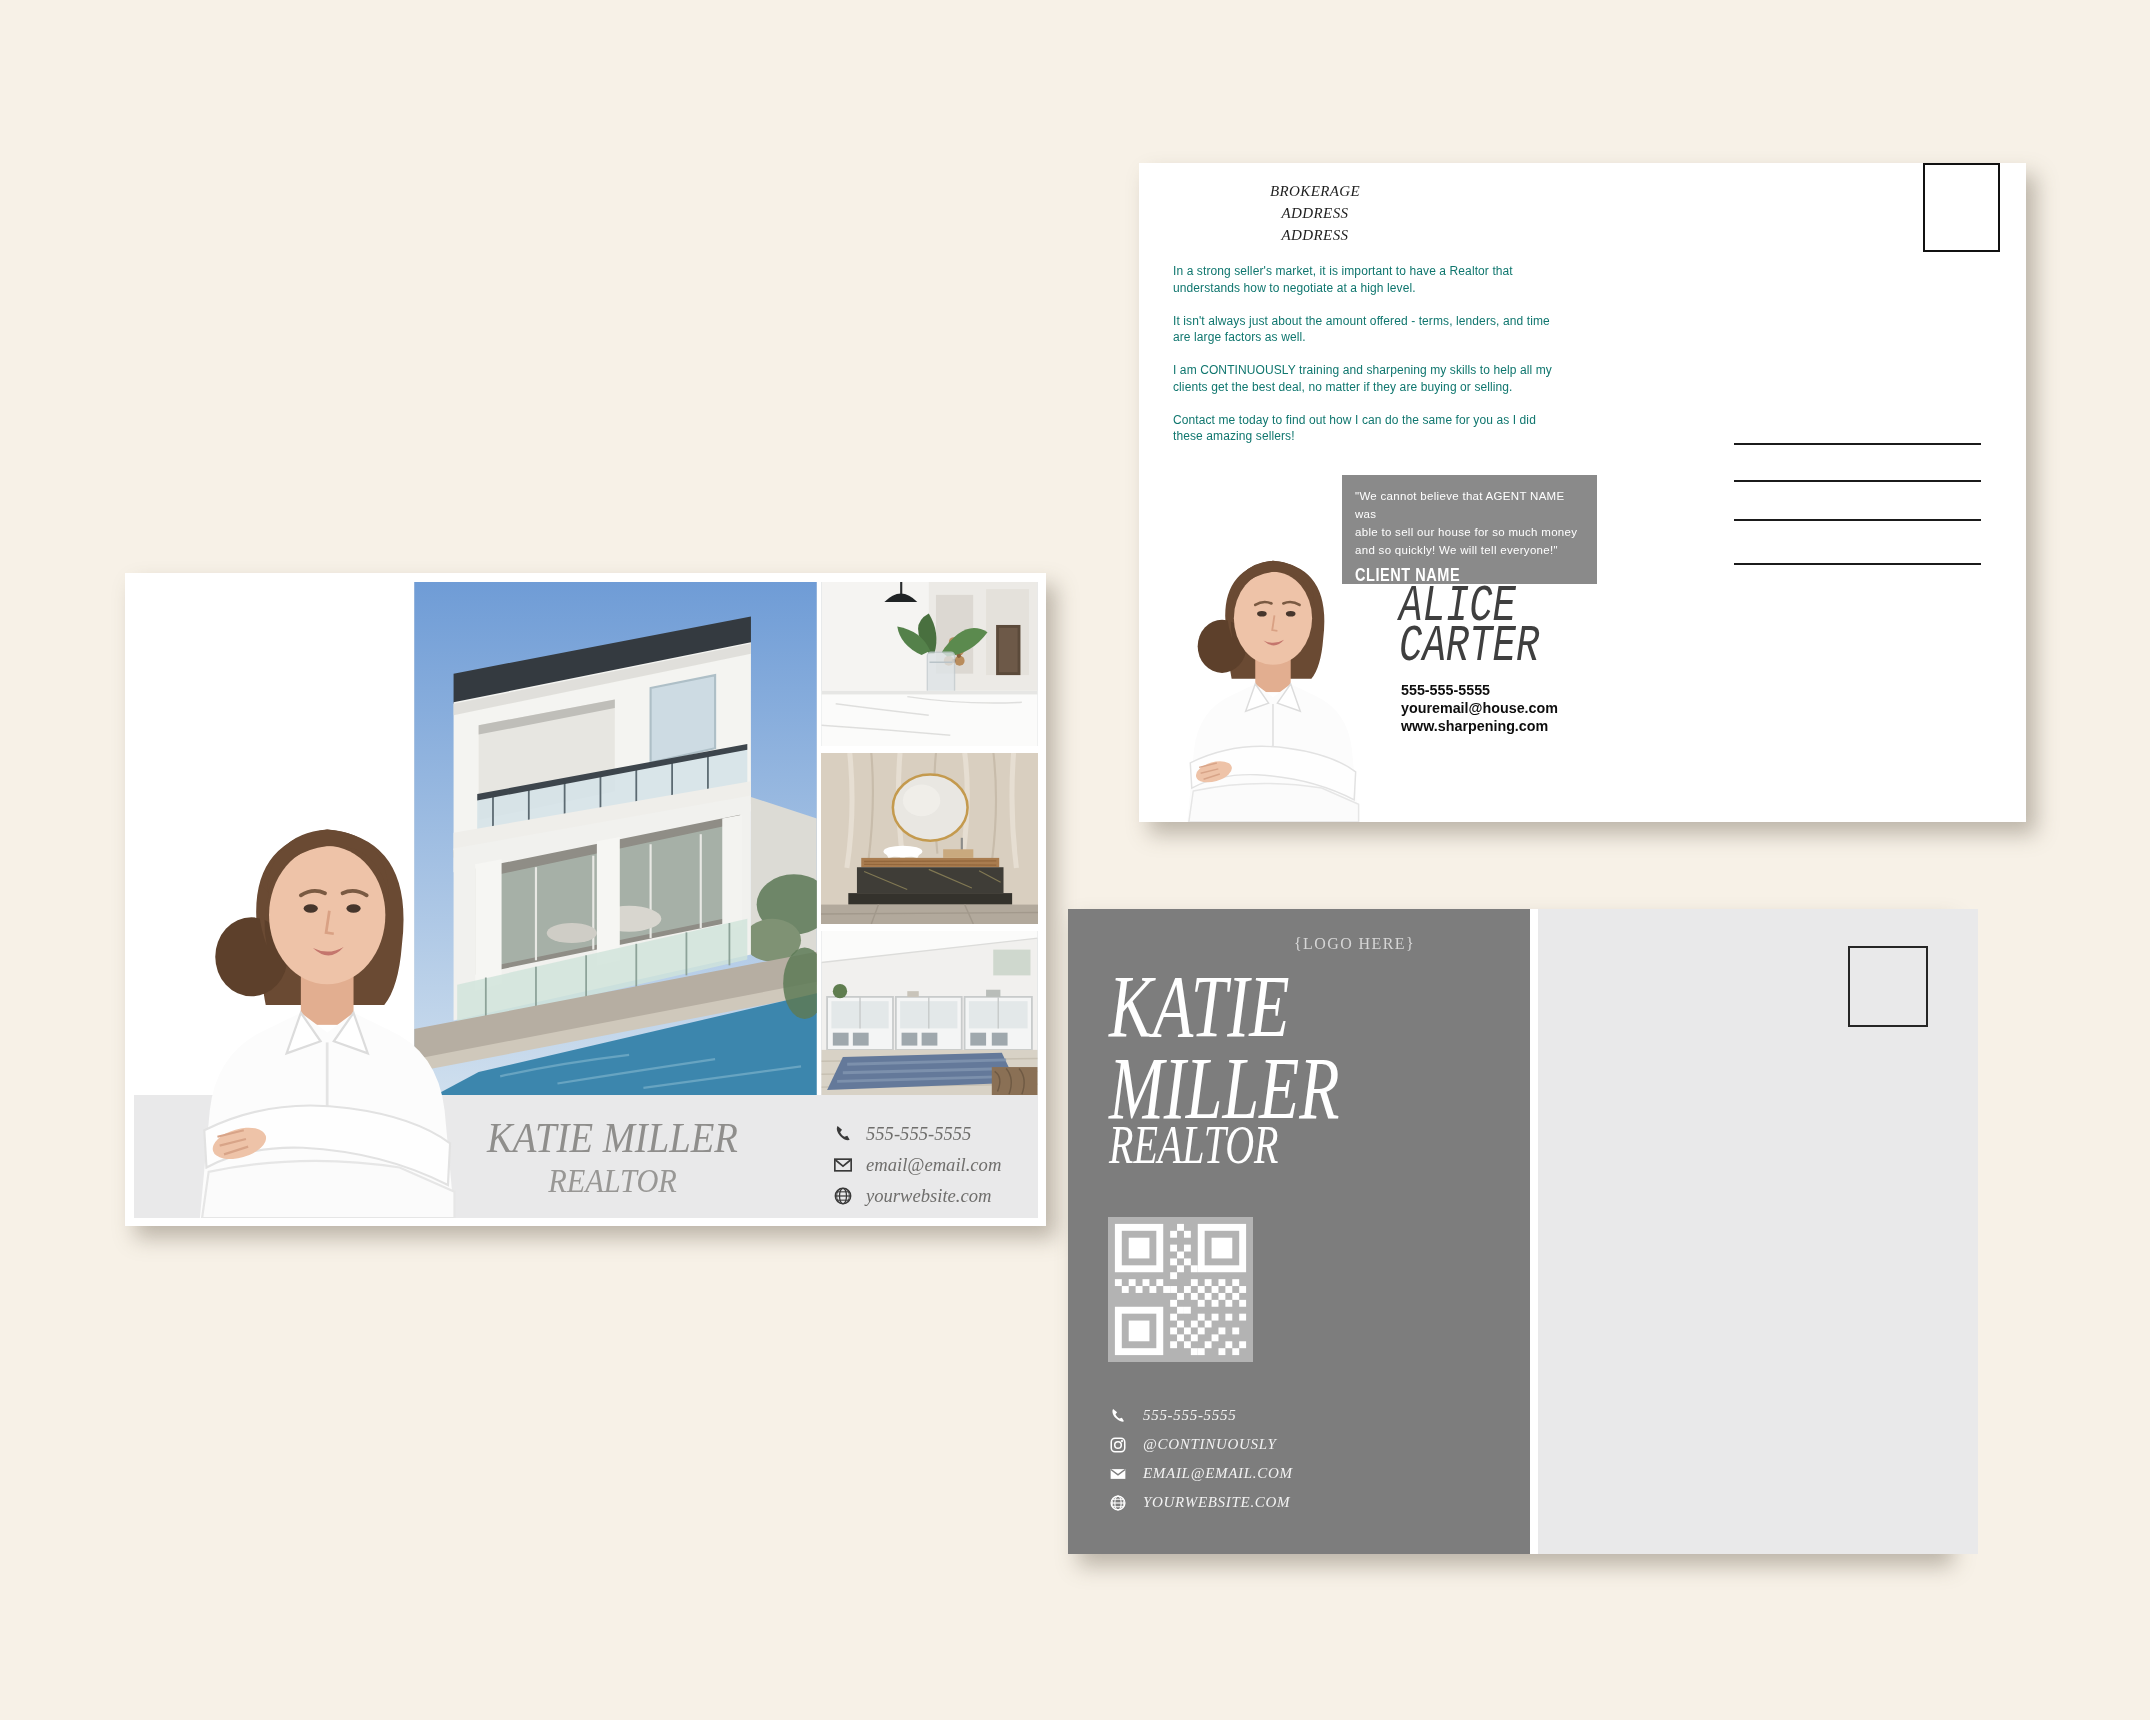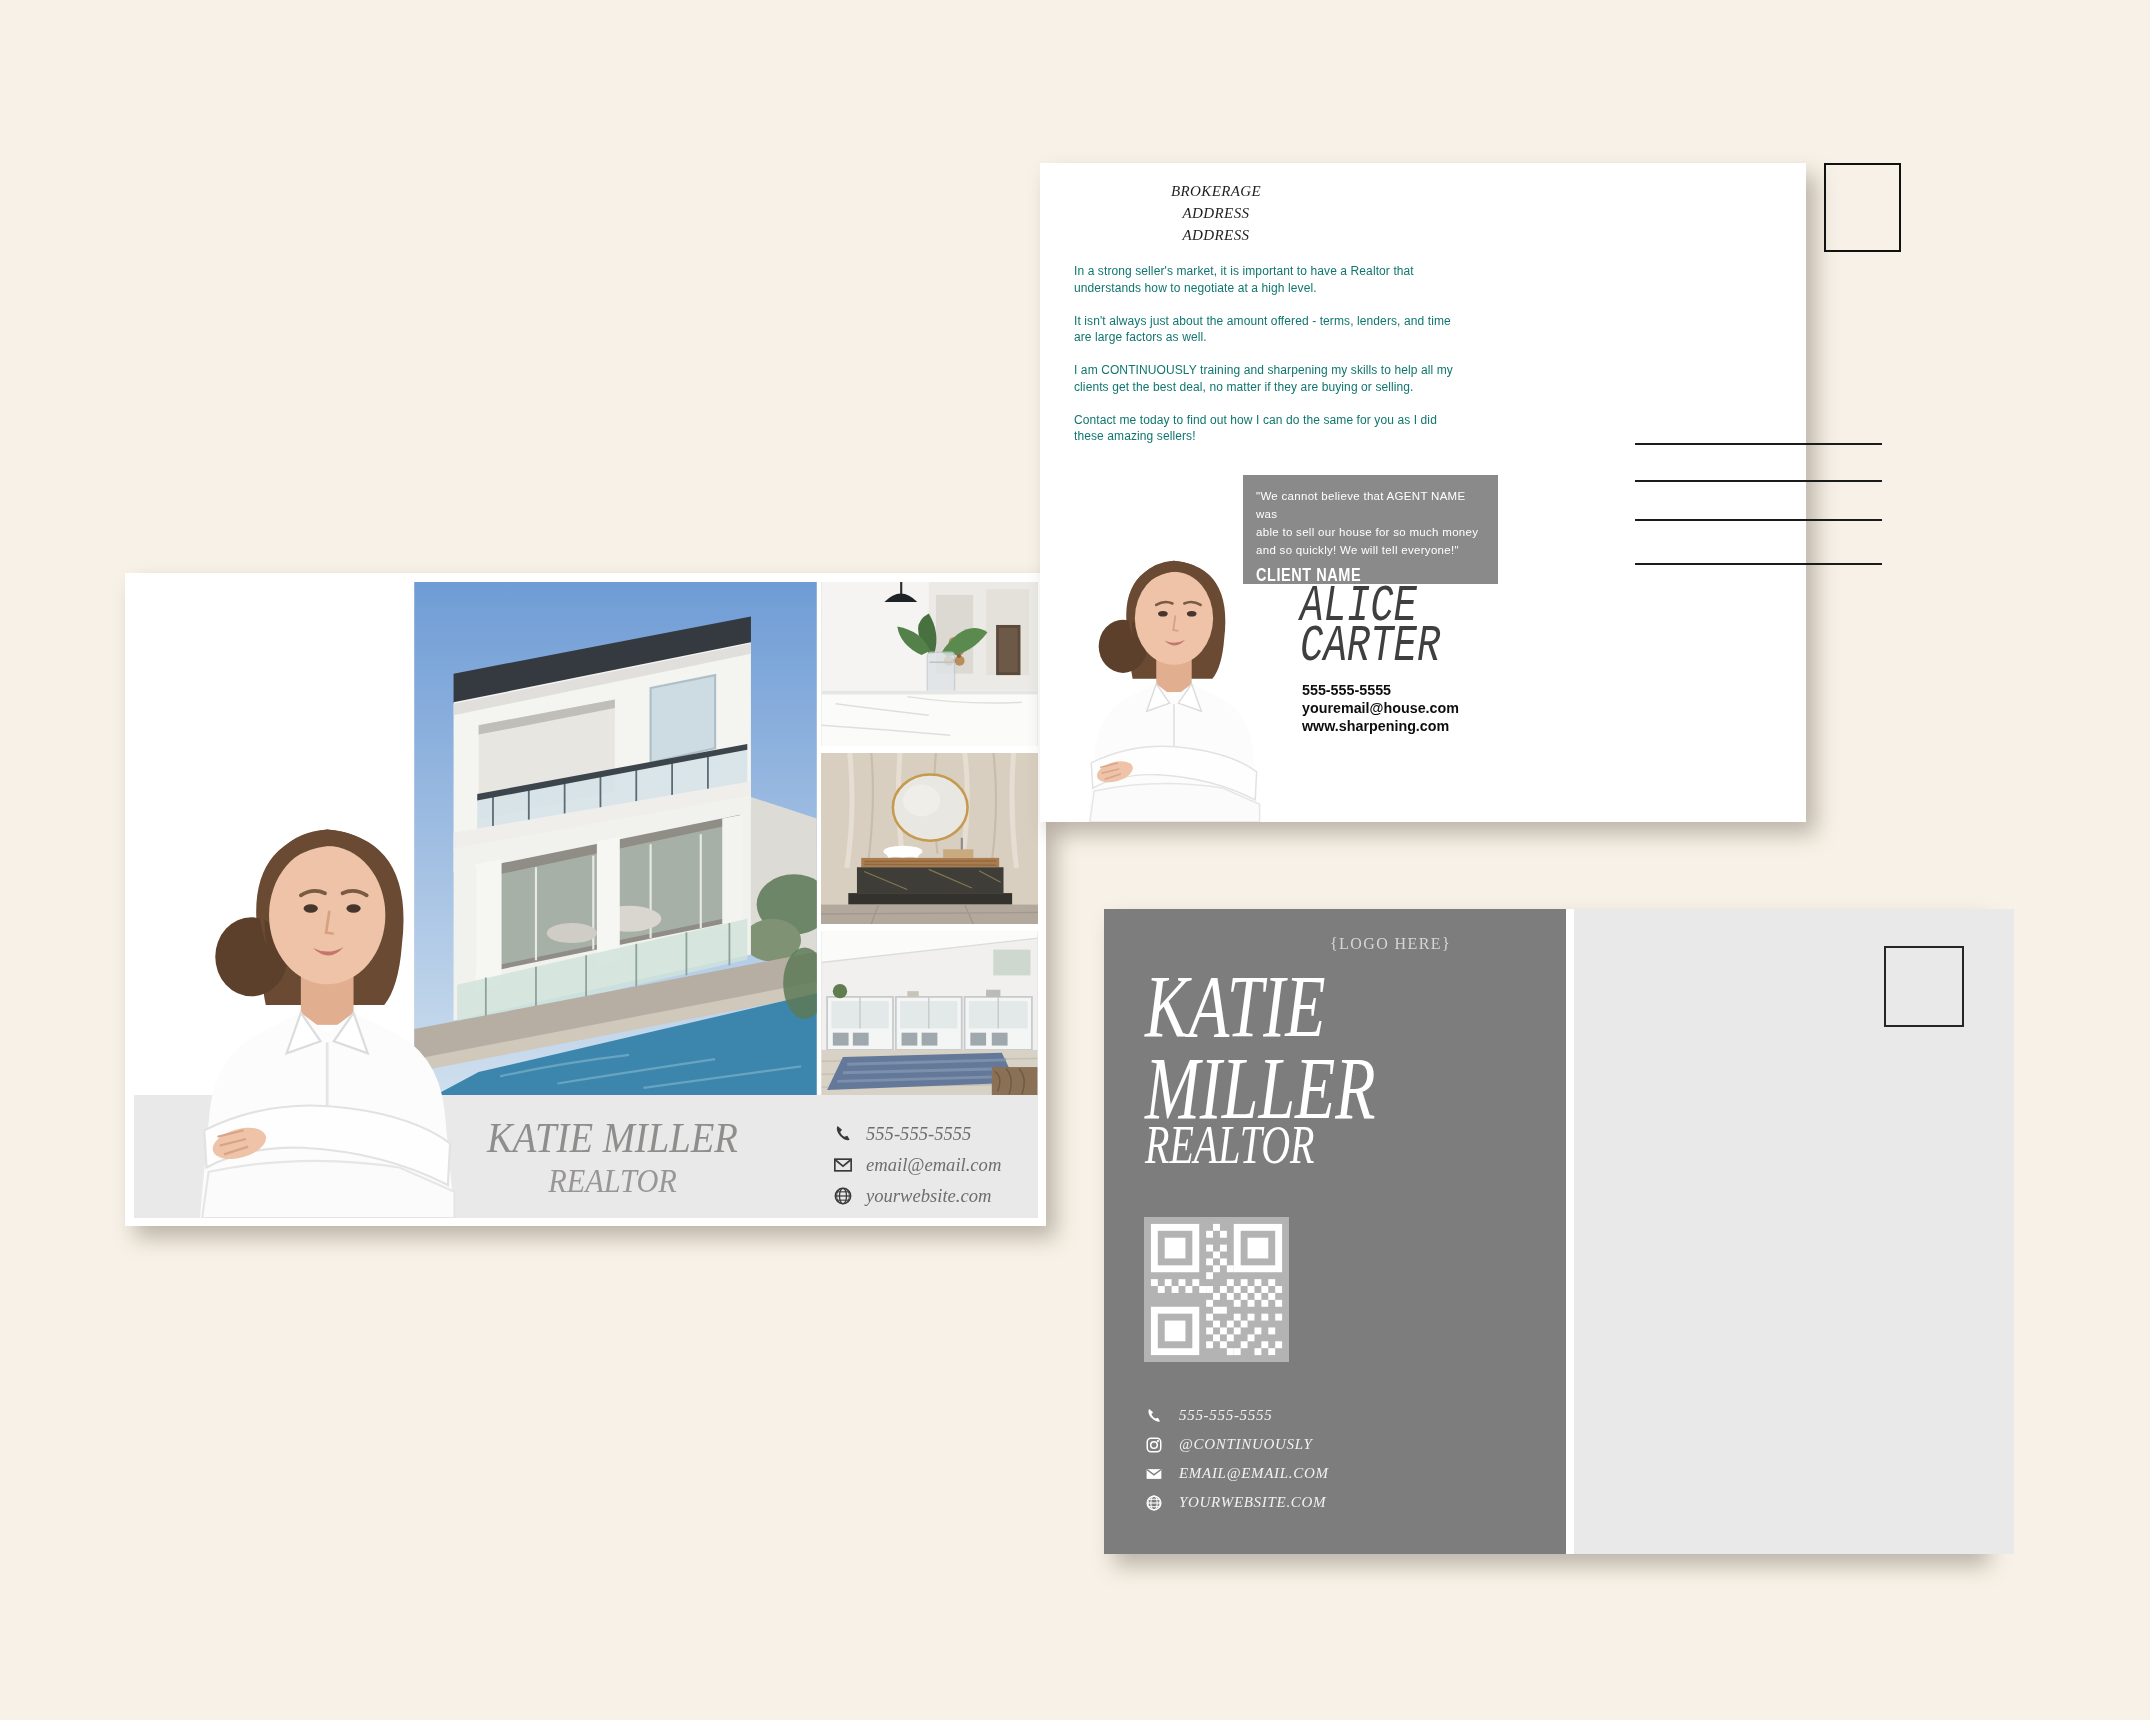--- a/index.html
+++ b/index.html
@@ -28,21 +28,21 @@
   .front-title{font-size:33px;line-height:40px;color:#989795;transform:scaleX(.92);transform-origin:center;}
   .front-contacts{position:absolute;left:708px;top:549px;display:flex;flex-direction:column;gap:6.5px;}
   .front-contact-row{display:flex;align-items:center;gap:13px;height:24.4px;}
   .front-contact-row .cicon{width:20px;height:20px;color:#3a3a3a;flex:0 0 auto;}
   .front-contact-row .ctext{font-family:"Liberation Serif",serif;font-style:italic;
       font-size:18.6px;color:#6f6e6c;white-space:nowrap;}
   #agent-front{position:absolute;left:13px;top:206px;width:374px;height:439px;z-index:5;}
   #agent-front svg,#agent-back svg{display:block;width:100%;height:100%;}
 
   
-  #card-back-top{left:1040px;top:163px;width:766px;height:659px;}
+  #card-back-top{left:1139px;top:163px;width:887px;height:659px;}
   .brokerage{position:absolute;left:83px;top:17px;width:186px;text-align:center;
       font-family:"Liberation Serif",serif;font-style:italic;font-size:15px;line-height:22px;
       color:#1f1f1f;letter-spacing:0.4px;}
   .bt-body{position:absolute;left:34px;top:100px;width:444px;font-size:12px;line-height:16.5px;
       color:#0f766e;letter-spacing:0.1px;}
   .bt-body p{margin:0 0 16.5px 0;white-space:pre-line;}
   .testimonial{position:absolute;left:203px;top:312px;width:229px;height:86px;background:#8a8a8a;
       color:#ffffff;padding:11.5px 13px;z-index:6;}
   .testimonial .quote{font-size:11.5px;line-height:18px;letter-spacing:0.3px;white-space:pre-line;}
   .testimonial .client{margin-top:5px;font-weight:bold;font-size:18.6px;letter-spacing:0.7px;
@@ -51,21 +51,21 @@
   .bt-agent-name{position:absolute;left:260px;top:424px;color:#3f3f3f;z-index:7;
       font-family:Liberation Mono, monospace;font-style:italic;}
   .bt-agent-name .nm{font-size:52px;line-height:40px;transform:scaleX(.75);transform-origin:left;}
   .bt-contacts{position:absolute;left:262px;top:518px;font-weight:bold;font-size:14.3px;line-height:18px;
       color:#0d0d0d;z-index:7;}
   .stamp{position:absolute;border:2.9px solid #111111;background:transparent;}
   #stamp-top{left:784px;top:0px;width:73px;height:85px;}
   .addr-line{position:absolute;left:595px;width:247px;height:2.2px;background:#1b1b1b;}
 
   
-  #card-back-bottom{left:1104px;top:909px;width:868px;height:645px;padding-left:7px;}
+  #card-back-bottom{left:1068px;top:909px;width:868px;height:645px;padding-left:7px;}
   .bb-gray-panel{position:absolute;left:0;top:0;width:462px;height:645px;background:#7d7d7d;}
   .bb-light{position:absolute;left:470px;top:0;width:440px;height:645px;background:#e9e9ea;}
   .bb-logo{position:absolute;left:186px;top:26px;width:201px;text-align:center;
       font-family:"Liberation Serif",serif;font-size:16px;letter-spacing:1.4px;color:#d6d6d6;}
   .bb-name{position:absolute;left:41px;top:0;color:#ffffff;font-family:"Liberation Serif",serif;
       font-style:italic;}
   .bb-first{position:absolute;left:0;top:53px;font-size:89px;line-height:1;
       transform:scaleX(.74);transform-origin:left top;}
   .bb-last{position:absolute;left:0;top:135px;font-size:89px;line-height:1;
       transform:scaleX(.74);transform-origin:left top;}

